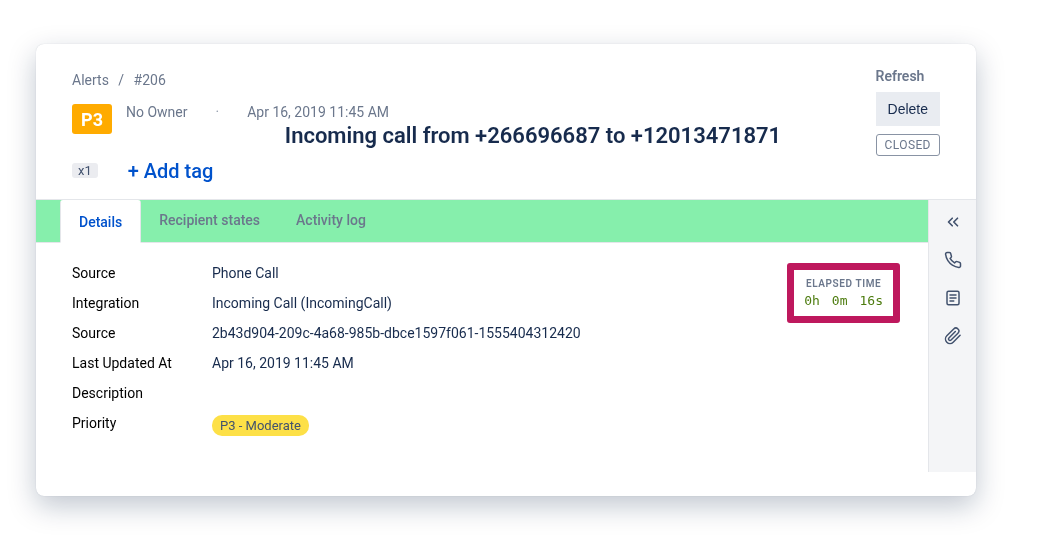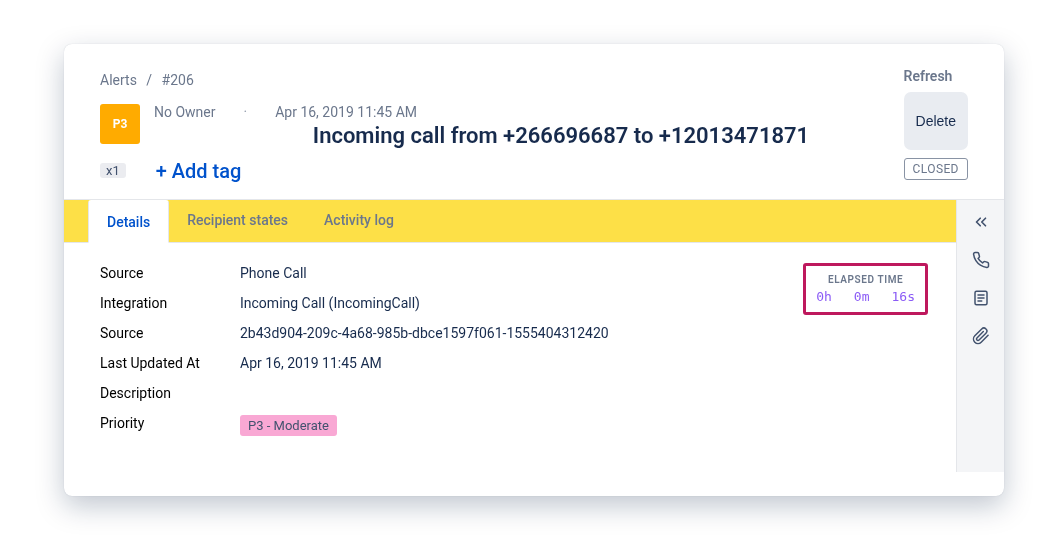--- a/index.html
+++ b/index.html
@@ -7,21 +7,21 @@
     font-family: -apple-system, BlinkMacSystemFont, "Segoe UI", Roboto, Helvetica, Arial, sans-serif;
     background: #fff;
     width: 1037px;
     height: 550px;
     position: relative;
     overflow: hidden;
   }
   .card {
     position: absolute;
     top: 44px;
-    left: 64px;
+    left: 36px;
     width: 940px;
     height: 452px;
     background: #fff;
     border-radius: 8px;
     box-shadow: 0 10px 28px rgba(9,30,66,0.25), 0 0 1px rgba(9,30,66,0.2);
     overflow: hidden;
   }
   
   .header {
     padding: 28px 36px 16px 36px;
@@ -46,46 +46,46 @@
     color: #6B778C;
     font-weight: 600;
     cursor: pointer;
   }
   .btn-delete {
     background: #e9ecf1;
     color: #172B4D;
     font-size: 14px;
     font-weight: 500;
     border: none;
-    border-radius: 7px;
-    padding: 21px 12px;
+    border-radius: 0;
+    padding: 9px 12px;
     cursor: pointer;
   }
   .status-badge {
     border: 1.5px solid #8993A4;
     color: #6B778C;
     font-size: 12px;
     font-weight: 400;
     letter-spacing: 0.4px;
     border-radius: 3px;
     padding: 3px 8px;
   }
   .title-row {
     display: flex;
     align-items: flex-start;
     gap: 14px;
     margin-top: 16px;
   }
   .priority-chip {
     width: 40px;
-    height: 40px;
+    height: 30px;
     background: #FFAB00;
     color: #fff;
     font-weight: 700;
-    font-size: 12px;
+    font-size: 18px;
     display: flex;
     align-items: center;
     justify-content: center;
     border-radius: 3px;
     flex-shrink: 0;
   }
   .title-stack { flex: 1; min-width: 0; }
   .meta-row {
     font-size: 14px;
     color: #6B778C;
@@ -128,21 +128,21 @@
   
   .body-area {
     border-top: 1px solid #e4e6ea;
     display: flex;
   }
   .main-col {
     flex: 1;
     min-width: 0;
   }
   .tabs {
-    background: #fde047;
+    background: #86efac;
     border-bottom: 1px solid #e4e6ea;
     padding: 0 24px;
     display: flex;
   }
   .tab {
     padding: 12px 18px;
     font-size: 14px;
     color: #6B778C;
     font-weight: 500;
     cursor: pointer;
@@ -172,50 +172,50 @@
   }
   .field-label {
     width: 140px;
     flex-shrink: 0;
     color: #000000;
   }
   .field-value {
     color: #172B4D;
   }
   .priority-pill {
-    background: #f9a8d4;
+    background: #fde047;
     color: #42526E;
     font-size: 13px;
     padding: 3px 8px;
-    border-radius: 3px;
+    border-radius: 10px;
     display: inline-block;
   }
   .elapsed-box {
     position: absolute;
     top: 20px;
     right: 28px;
-    border: 3px solid #be185d;
+    border: 7px solid #be185d;
     border-radius: 3px;
     padding: 8px 10px;
     text-align: center;
     background: #fff;
   }
   .elapsed-label {
     font-size: 10px;
     color: #6B778C;
     letter-spacing: 0.6px;
     font-weight: 600;
   }
   .elapsed-value {
     font-family: "SFMono-Regular", Consolas, monospace;
     font-size: 13px;
-    color: #8b5cf6;
+    color: #4d7c0f;
     margin-top: 4px;
     display: flex;
-    gap: 22px;
+    gap: 12px;
   }
 
   
   .rail {
     width: 48px;
     border-left: 1px solid #e4e6ea;
     background: #F4F5F7;
     display: flex;
     flex-direction: column;
     align-items: center;

